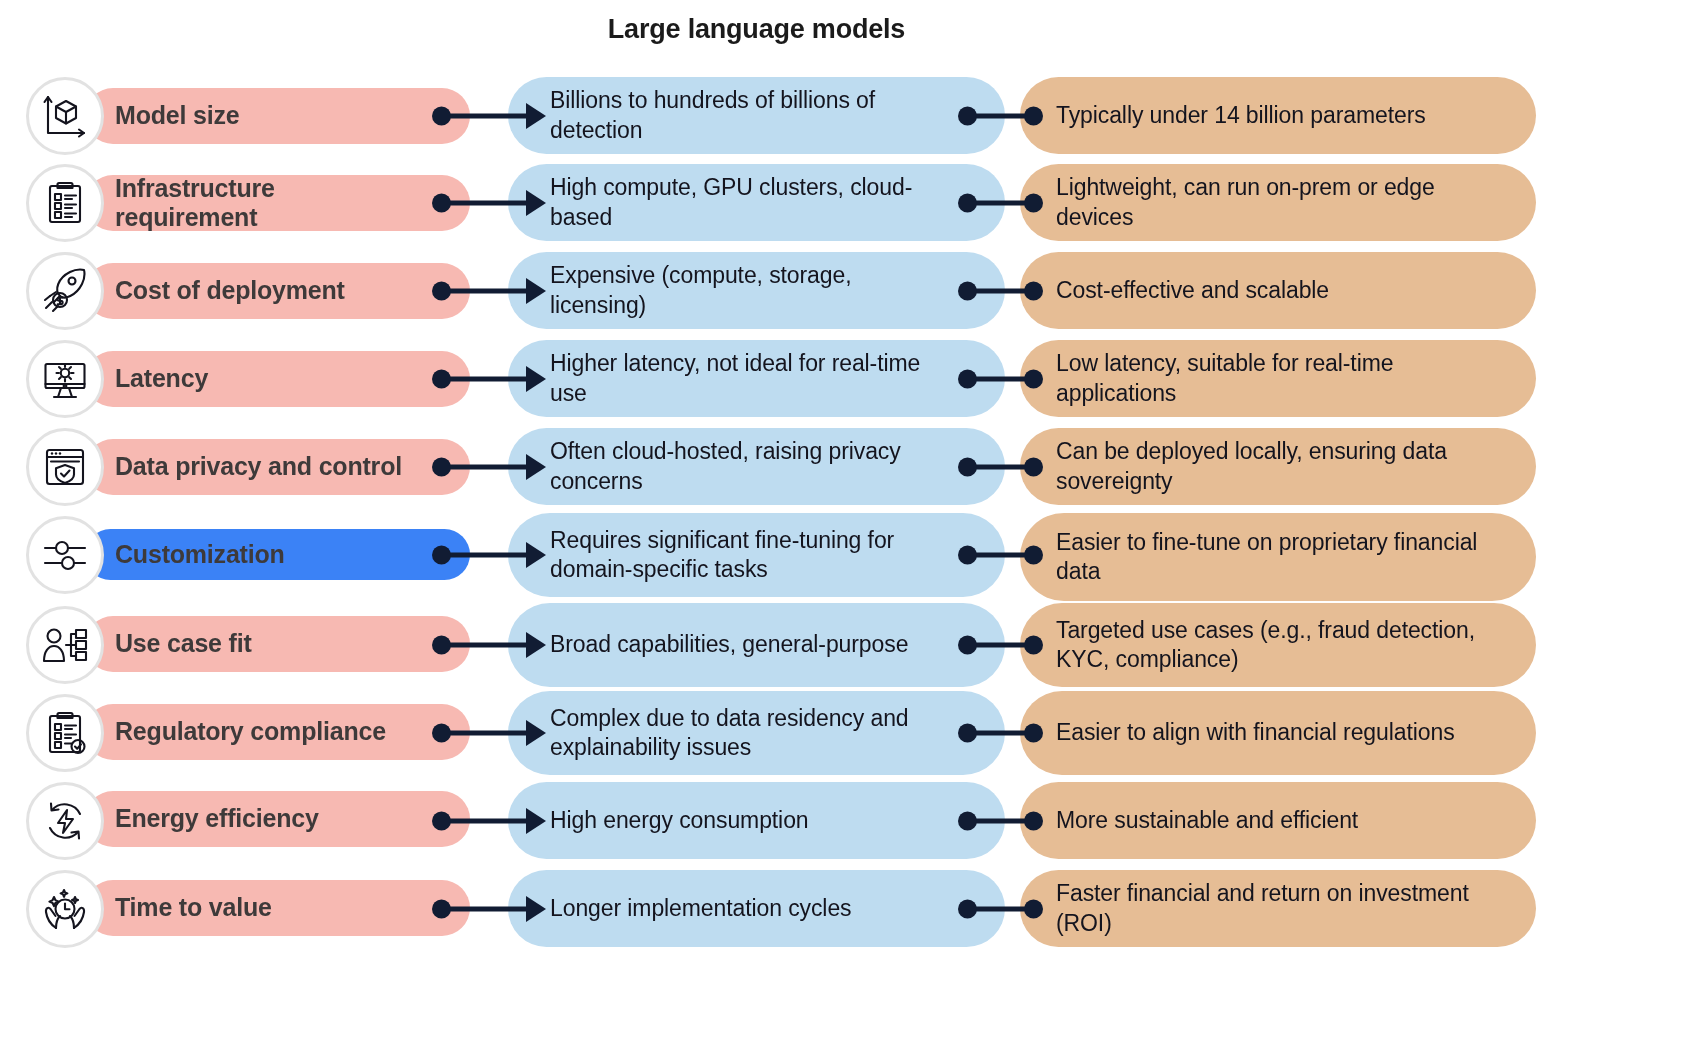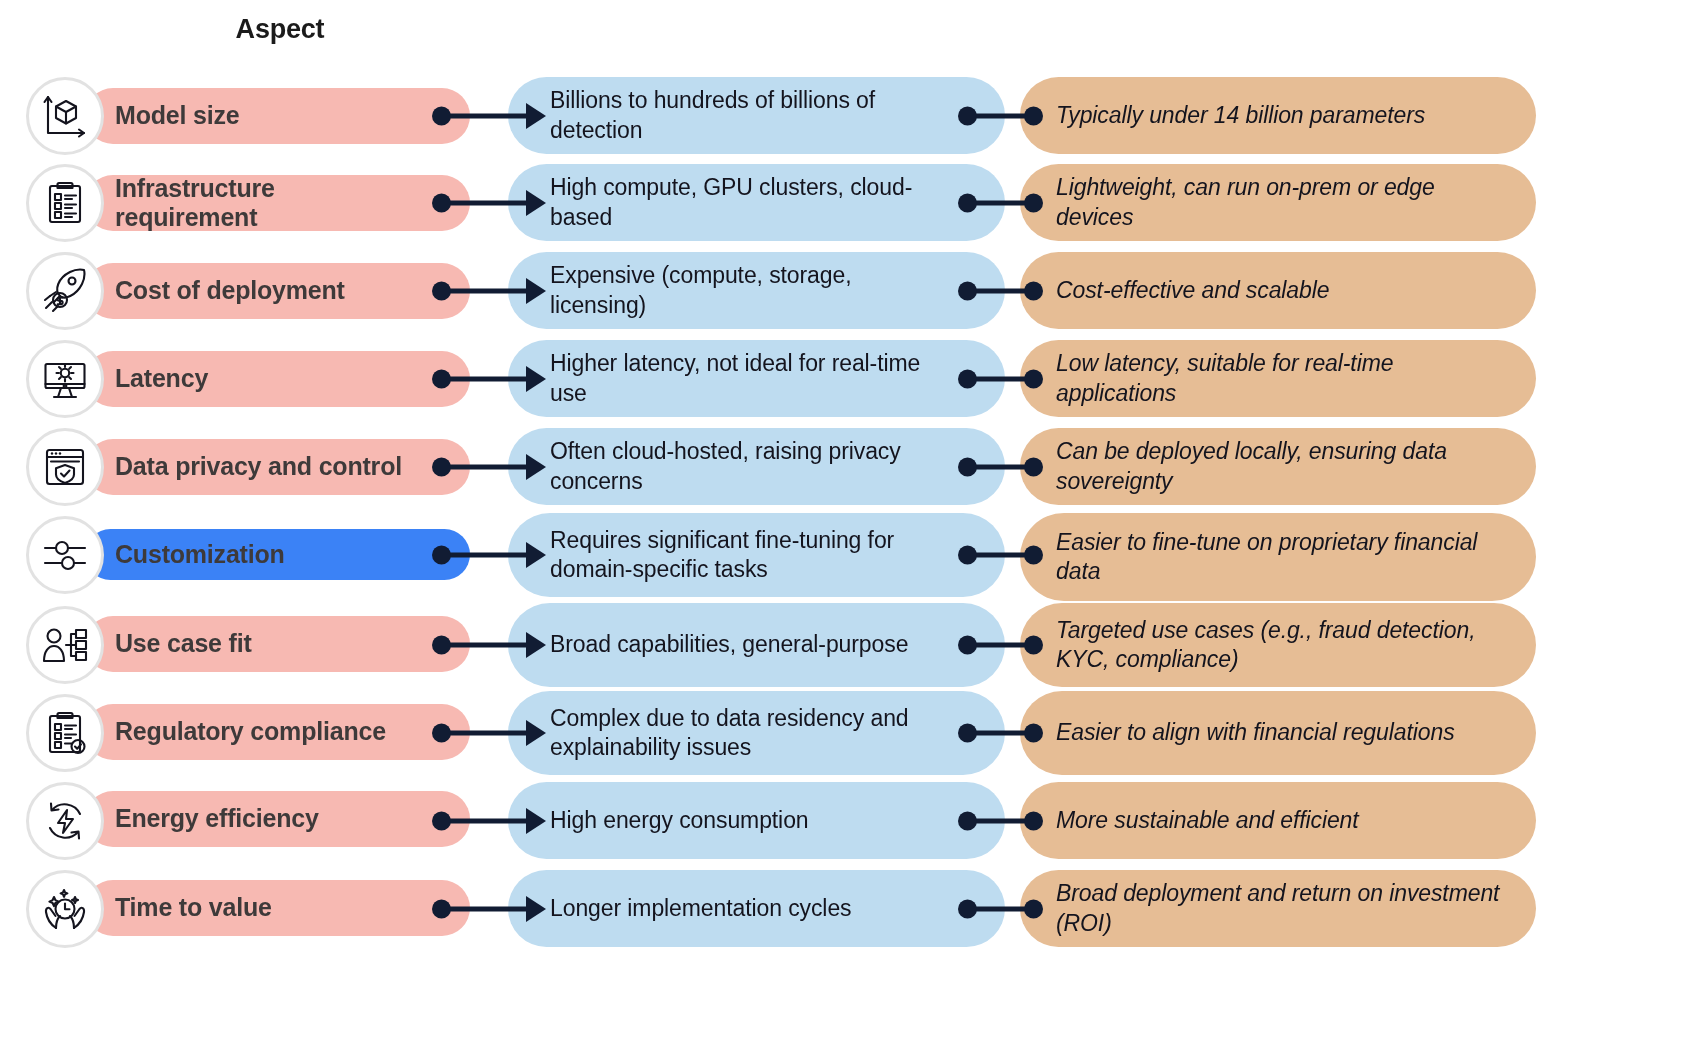--- a/index.html
+++ b/index.html
@@ -91,21 +91,21 @@
   }
   .cell-text {
     padding-left: 42px;
     padding-right: 54px;
     font-size: 23px;
     font-weight: normal;
     color: #14141e;
     line-height: 1.28;
     letter-spacing: -0.1px;
   }
-  .cell-text.slm { padding-left: 36px; padding-right: 22px; font-style: italic; }
+  .cell-text.slm { padding-left: 36px; padding-right: 22px; }
 
   
   .conn {
     position: absolute;
     z-index: 5;
     height: 26px;
     display: block;
   }
   .conn-a { left: 432px; width: 116px; }   
   .conn-b { left: 958px; width: 90px; }    
@@ -137,21 +137,21 @@
     border-bottom: 13px solid transparent;
     border-left: 20px solid #111c33;
     z-index: 6;
   }
 </style>
 </head>
 <body>
 
 <div id="board">
 
-  <div class="col-header hdr-aspect">Aspect</div>
+  <div class="col-header hdr-llm">Large language models</div>
 
   <div id="rows-container">
       <div class="row" style="top: 0px;">
     <div class="icon-bubble" style="top:76.5px">
       <svg width="50" height="50" viewBox="0 0 50 50">
       <path stroke="#14141e" stroke-width="2.1" fill="none" stroke-linecap="round" stroke-linejoin="round" d="M8 6 L8 42 L44 42"></path>
       <path stroke="#14141e" stroke-width="2.1" fill="none" stroke-linecap="round" stroke-linejoin="round" d="M8 6 L4.5 11 M8 6 L11.5 11"></path>
       <path stroke="#14141e" stroke-width="2.1" fill="none" stroke-linecap="round" stroke-linejoin="round" d="M44 42 L39 38.5 M44 42 L39 45.5"></path>
       <path stroke="#14141e" stroke-width="2.1" fill="none" stroke-linecap="round" stroke-linejoin="round" d="M26 10 L36 15.5 L36 27 L26 32.5 L16 27 L16 15.5 Z"></path>
       <path stroke="#14141e" stroke-width="2.1" fill="none" stroke-linecap="round" stroke-linejoin="round" d="M16 15.5 L26 21 L36 15.5 M26 21 L26 32.5"></path>
@@ -491,21 +491,21 @@
 
     <div class="pill pill-aspect" style="top:880px; height:56px; background:#f7b9b2">
       <span class="aspect-label">Time to value</span>
     </div>
 
     <div class="pill pill-llm" style="top:870px; height:77px; background:#bedcf0">
       <span class="cell-text">Longer implementation cycles</span>
     </div>
 
     <div class="pill pill-slm" style="top:870px; height:77px; background:#e6bd95">
-      <span class="cell-text slm">Broad deployment and return on investment (ROI)</span>
+      <span class="cell-text slm">Faster financial and return on investment (ROI)</span>
     </div>
 
     <div class="conn conn-a" style="top:895.5px">
       <div class="dot" style="left:0px; background:#111c33"></div>
       <div class="bar" style="left:12px; width:84px; background:#111c33"></div>
       <div class="arrowhead" style="left:94px; border-left-color:#111c33"></div>
     </div>
 
     <div class="conn conn-b" style="top:895.5px">
       <div class="dot" style="left:0px; background:#111c33"></div>

